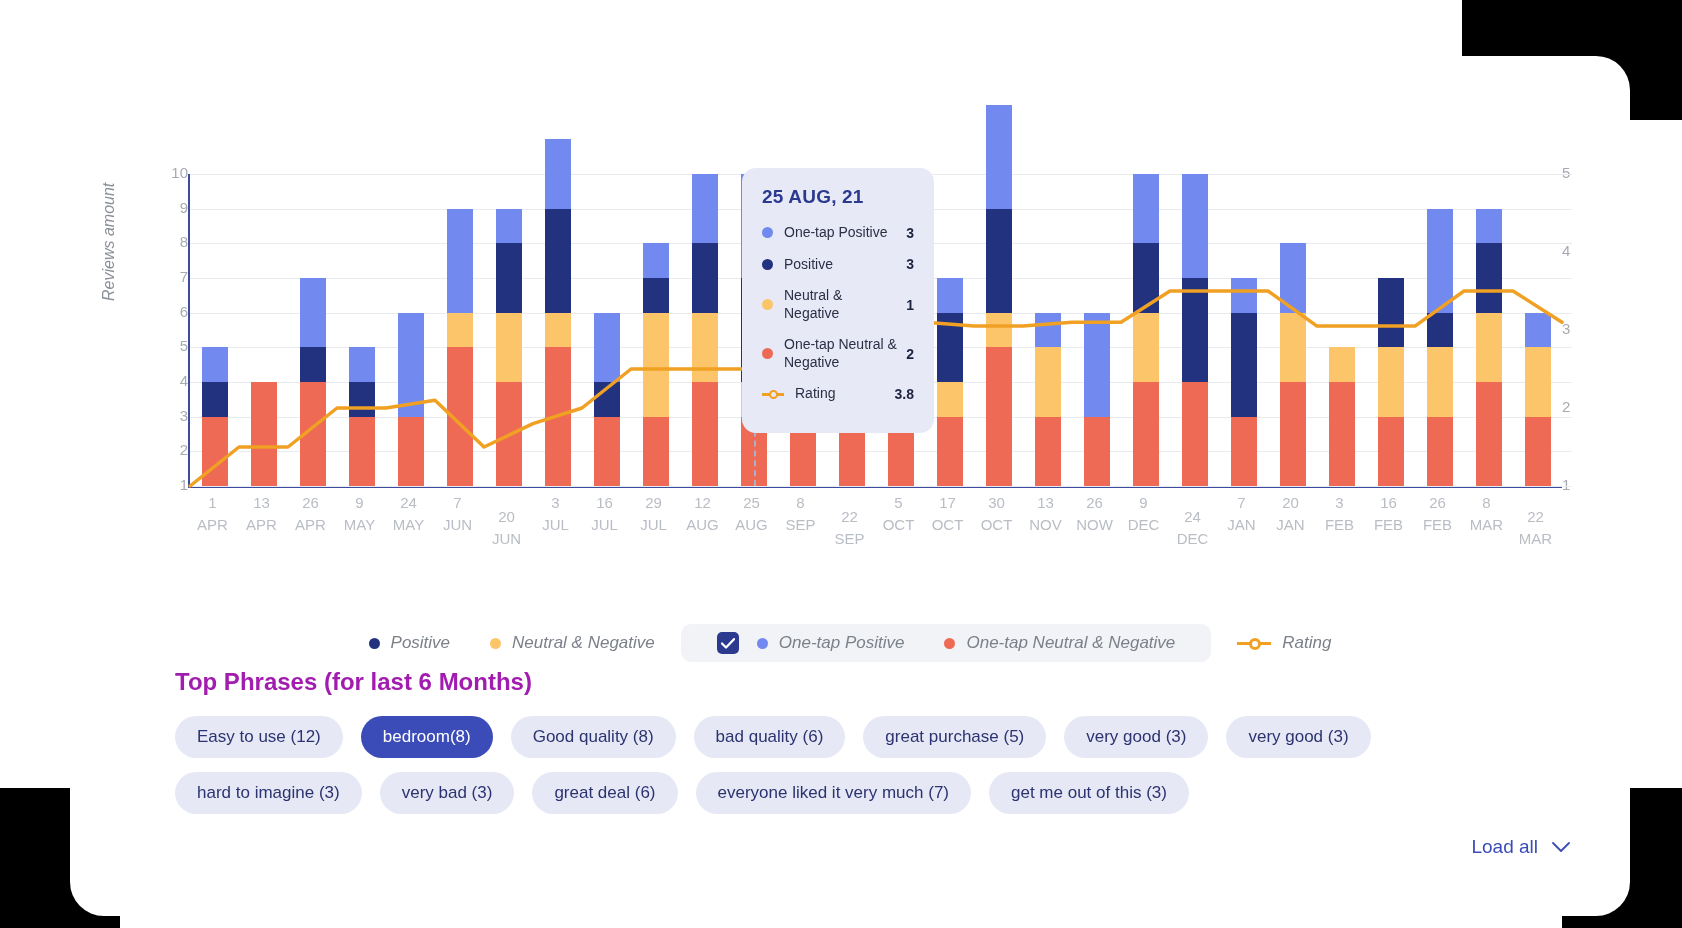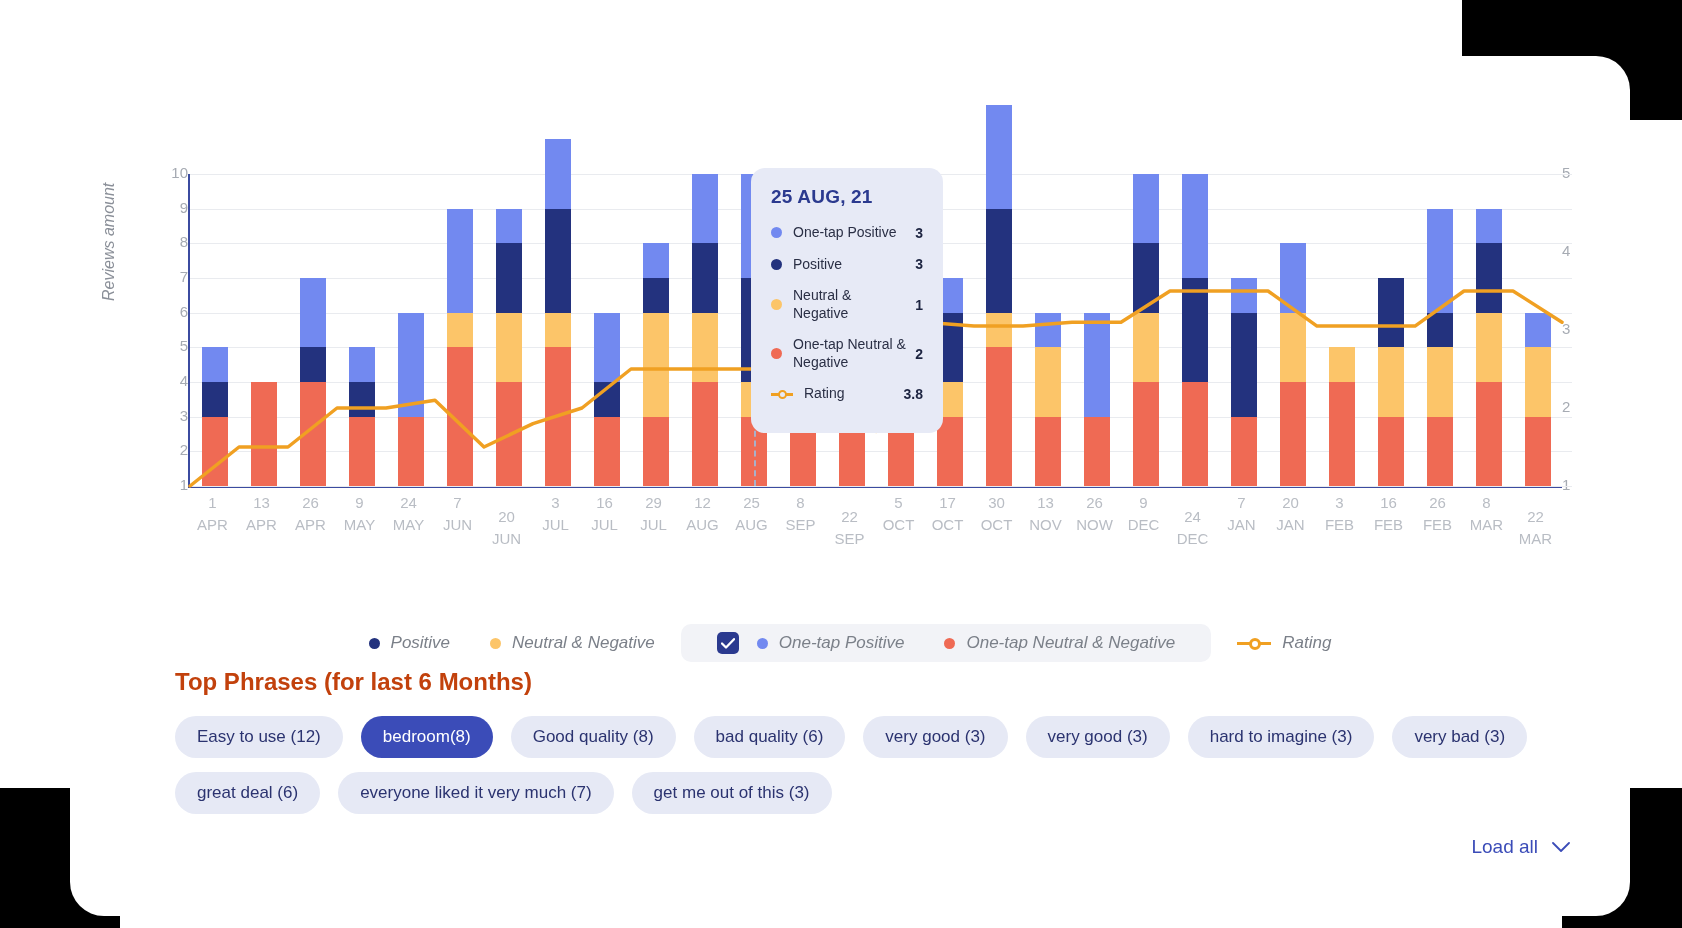--- a/index.html
+++ b/index.html
@@ -56,21 +56,21 @@
   .xslot .d{display:block;}
   .xslot .m{display:block;}
   .xslot.low{padding-top:14px;}
 
   .vline{position:absolute;width:0;border-left:2px dashed #a9b0c9;top:0;bottom:0;}
 
   
   .tooltip{
     position:absolute;left:672px;top:112px;width:192px;
     background:#e7eaf6;border-radius:14px;padding:18px 20px 16px 20px;
-    z-index:30;box-sizing:border-box;margin-left:9px;
+    z-index:30;box-sizing:border-box;
   }
   .tt-title{font-size:19px;font-weight:bold;color:#2b3a8f;margin-bottom:16px;letter-spacing:.2px;}
   .tt-row{display:flex;align-items:center;margin-bottom:14px;}
   .tt-dot{width:11px;height:11px;border-radius:50%;margin-right:11px;flex:0 0 auto;}
   .tt-lab{font-size:14px;color:#2a2f45;line-height:1.25;flex:1 1 auto;}
   .tt-val{font-size:14px;font-weight:bold;color:#1c2340;margin-left:8px;}
   .tt-line{position:relative;width:22px;height:11px;margin-right:11px;flex:0 0 auto;}
   .tt-line:before{content:"";position:absolute;top:5px;left:0;width:22px;height:2.5px;background:#f0a022;}
   .tt-line:after{content:"";position:absolute;top:1.5px;left:7px;width:5px;height:5px;border-radius:50%;border:2.5px solid #f0a022;background:#e7eaf6;}
 
@@ -80,21 +80,21 @@
   .leg-dot{width:11px;height:11px;border-radius:50%;margin-right:11px;}
   .leg-txt{font-size:17px;font-style:italic;color:#7b8089;white-space:nowrap;}
   .leg-box{display:flex;align-items:center;background:#f2f3f7;border-radius:10px;padding:8px 16px;margin:0 6px;}
   .leg-check{width:22px;height:22px;border-radius:5px;background:#2b3a8f;margin-right:18px;display:flex;align-items:center;justify-content:center;}
   .leg-check svg{display:block;}
   .leg-line{position:relative;width:34px;height:12px;margin-right:11px;}
   .leg-line:before{content:"";position:absolute;top:5px;left:0;width:34px;height:3px;background:#f0a022;}
   .leg-line:after{content:"";position:absolute;top:1px;left:12px;width:6px;height:6px;border-radius:50%;border:3px solid #f0a022;background:#fff;}
 
   
-  .phr-title{position:absolute;left:105px;top:612px;font-size:24px;font-weight:bold;color:#c2410c;}
+  .phr-title{position:absolute;left:105px;top:612px;font-size:24px;font-weight:bold;color:#a21caf;}
   .chips{position:absolute;left:105px;top:660px;width:1400px;display:flex;flex-wrap:wrap;gap:14px 18px;}
   .chip{background:#e6e9f5;color:#2b3370;border-radius:22px;padding:11px 22px;font-size:17px;white-space:nowrap;}
   .chip.active{background:#3b4cb8;color:#ffffff;}
   .loadall{position:absolute;right:60px;top:780px;display:flex;align-items:center;color:#3b4cb8;font-size:19px;}
   .loadall .chev{margin-left:14px;display:block;}
 </style>
 </head>
 <body>
 
 <div class="backdrop">
@@ -519,20 +519,21 @@
         <span class="leg-txt">Rating</span>
       </div>
     </div>
 
   <div class="phr-title">Top Phrases (for last 6 Months)</div>
   <div class="chips" id="chips">
       <div class="chip">Easy to use (12)</div>
       <div class="chip active">bedroom(8)</div>
       <div class="chip">Good quality (8)</div>
       <div class="chip">bad quality (6)</div>
+      <div class="chip">great purchase (5)</div>
       <div class="chip">very good (3)</div>
       <div class="chip">very good (3)</div>
       <div class="chip">hard to imagine (3)</div>
       <div class="chip">very bad (3)</div>
       <div class="chip">great deal (6)</div>
       <div class="chip">everyone liked it very much (7)</div>
       <div class="chip">get me out of this (3)</div>
     </div>
 
   <div class="loadall">

